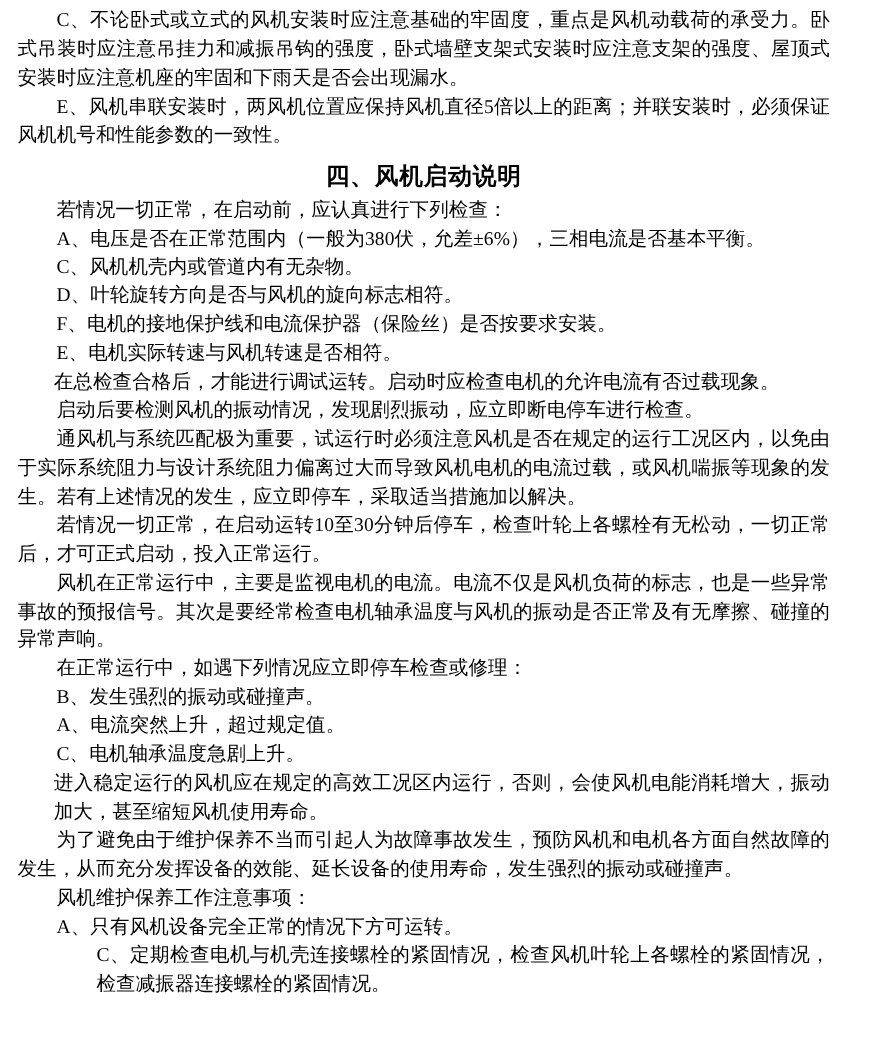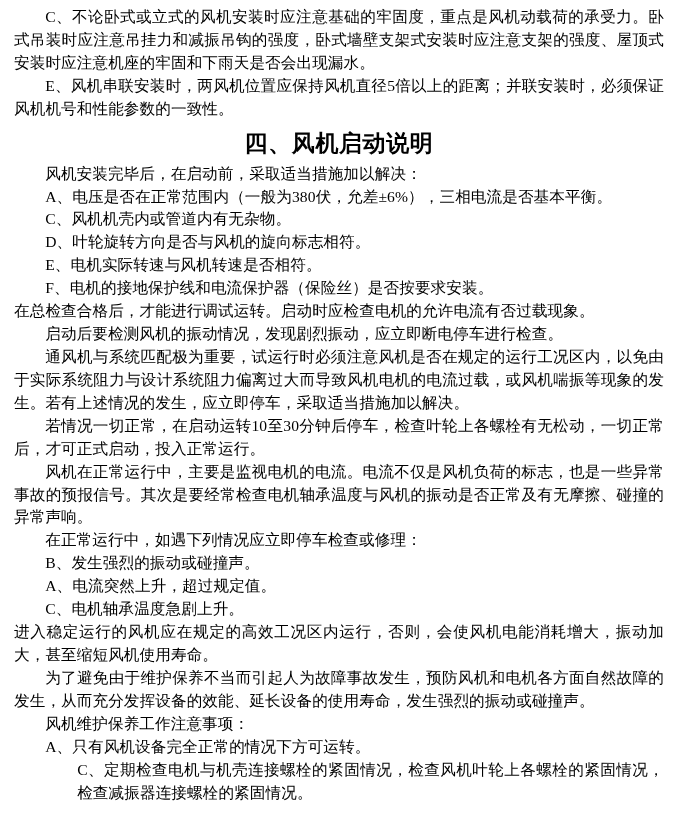--- a/index.html
+++ b/index.html
@@ -27,31 +27,32 @@
     text-align: justify;
     text-justify: inter-ideograph;
     margin: 0 0 0.5px 0;
     letter-spacing: 0.1px;
   }
   .indent {
     text-indent: 2em;
   }
   .noindent {
     text-indent: 0;
+    margin-left: 29px;
   }
   .hang {
     text-indent: 0;
     padding-left: 2em;
   }
   .hang2 {
     text-indent: 0;
     padding-left: 4.05em;
   }
   h2.heading {
-    font-size: 23px;
+    font-size: 19px;
     font-weight: bold;
     text-align: center;
     margin: 7px 0 4px 0;
     letter-spacing: 0.6px;
     font-family: "Liberation Serif", "DejaVu Serif", serif;
   }
   .blk {
     margin-bottom: 0;
   }
 </style>
@@ -59,27 +60,27 @@
 <body>
 
 <div class="page">
 
   <p class="para indent blk">C、不论卧式或立式的风机安装时应注意基础的牢固度，重点是风机动载荷的承受力。卧式吊装时应注意吊挂力和减振吊钩的强度，卧式墙壁支架式安装时应注意支架的强度、屋顶式安装时应注意机座的牢固和下雨天是否会出现漏水。</p>
 
   <p class="para indent blk">E、风机串联安装时，两风机位置应保持风机直径5倍以上的距离；并联安装时，必须保证风机机号和性能参数的一致性。</p>
 
   <h2 class="heading">四、风机启动说明</h2>
 
-  <p class="para indent blk">风机安装完毕后，在启动前，采取适当措施加以解决：</p>
+  <p class="para indent blk">若情况一切正常，在启动前，应认真进行下列检查：</p>
 
   <p class="para hang blk">A、电压是否在正常范围内（一般为380伏，允差±6%），三相电流是否基本平衡。</p>
   <p class="para hang blk">C、风机机壳内或管道内有无杂物。</p>
   <p class="para hang blk">D、叶轮旋转方向是否与风机的旋向标志相符。</p>
+  <p class="para hang blk">F、电机的接地保护线和电流保护器（保险丝）是否按要求安装。</p>
   <p class="para hang blk">E、电机实际转速与风机转速是否相符。</p>
-  <p class="para hang blk">F、电机的接地保护线和电流保护器（保险丝）是否按要求安装。</p>
 
   <p class="para noindent blk">在总检查合格后，才能进行调试运转。启动时应检查电机的允许电流有否过载现象。</p>
 
   <p class="para indent blk">启动后要检测风机的振动情况，发现剧烈振动，应立即断电停车进行检查。</p>
 
   <p class="para indent blk">通风机与系统匹配极为重要，试运行时必须注意风机是否在规定的运行工况区内，以免由于实际系统阻力与设计系统阻力偏离过大而导致风机电机的电流过载，或风机喘振等现象的发生。若有上述情况的发生，应立即停车，采取适当措施加以解决。</p>
 
   <p class="para indent blk">若情况一切正常，在启动运转10至30分钟后停车，检查叶轮上各螺栓有无松动，一切正常后，才可正式启动，投入正常运行。</p>
 
   <p class="para indent blk">风机在正常运行中，主要是监视电机的电流。电流不仅是风机负荷的标志，也是一些异常事故的预报信号。其次是要经常检查电机轴承温度与风机的振动是否正常及有无摩擦、碰撞的异常声响。</p>

